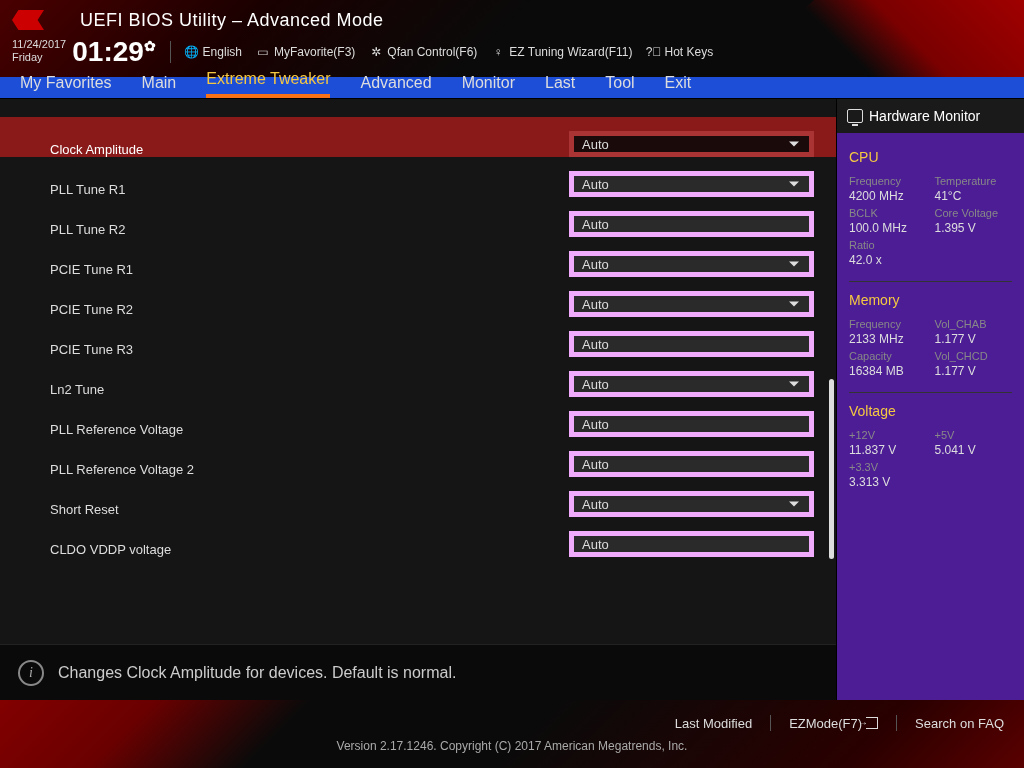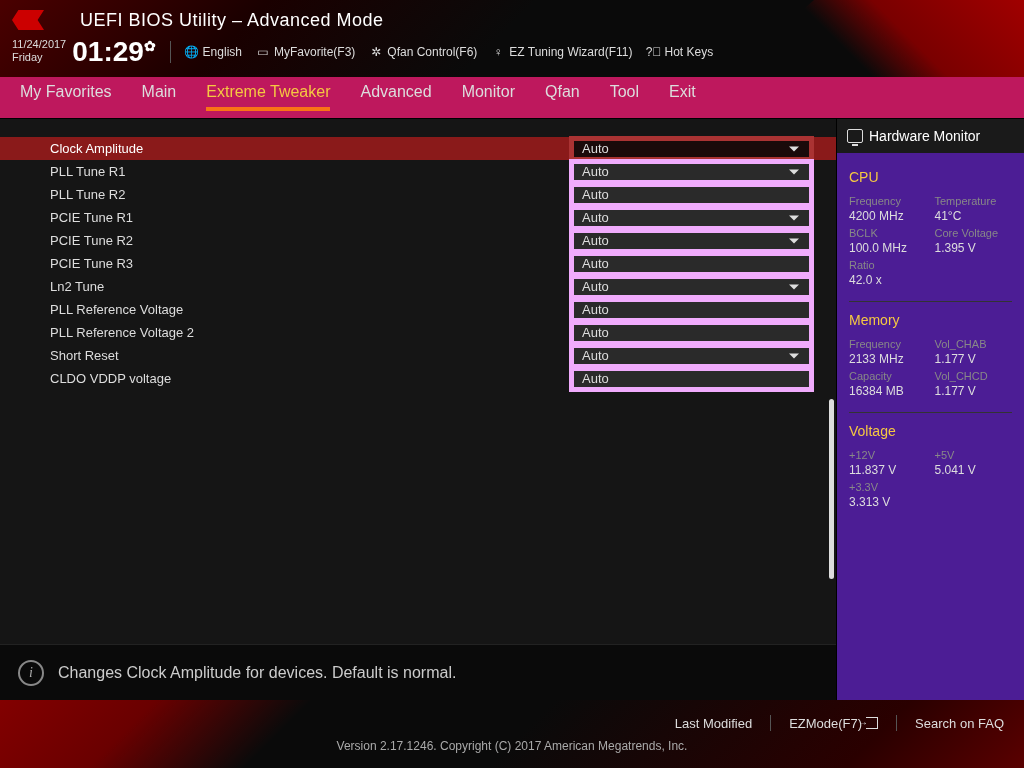--- a/index.html
+++ b/index.html
@@ -19,29 +19,29 @@
 
 .info-row { display: flex; align-items: center; gap: 14px; font-size: 12px; color: #ddd; }
 .datetime { display: flex; align-items: flex-start; gap: 6px; }
 .date-col { display: flex; flex-direction: column; font-size: 11px; line-height: 1.2; }
 .time { font-size: 28px; font-weight: bold; color: #fff; line-height: 1; }
 .gear-sup { font-size: 14px; vertical-align: super; }
 .info-sep { width: 1px; height: 22px; background: #555; }
 .info-item { display: flex; align-items: center; gap: 4px; cursor: pointer; }
 .info-icon { width: 14px; height: 14px; display: inline-flex; align-items: center; justify-content: center; }
 
-.tabs { height: 42px; background: #be185d; display: flex; align-items: flex-start; padding: 0 20px; gap: 30px; border-bottom: 1px solid #000; }
+.tabs { height: 22px; background: #1d4ed8; display: flex; align-items: flex-end; padding: 0 20px; gap: 30px; border-bottom: 1px solid #000; }
 .tab { font-size: 16px; color: #ddd; cursor: pointer; padding: 6px 0; }
 .tab.active { color: #f5c842; border-bottom: 4px solid #f97316; }
 
 .body { flex: 1; display: flex; min-height: 0; }
 
 .main { flex: 1; display: flex; flex-direction: column; background: #151515; min-height: 0; }
 .settings-list { flex: 1; overflow: hidden; position: relative; }
-.setting-row { display: flex; align-items: center; height: 23px; padding: 0 22px 0 50px; }
+.setting-row { display: flex; align-items: flex-end; height: 40px; padding: 0 22px 0 50px; }
 .setting-row.selected { background: #8a1a1a; }
 .setting-label { flex: 1; font-size: 13px; color: #ddd; }
 .setting-row.selected .setting-label { color: #fff; }
 .setting-control { width: 245px; height: 26px; background: #2a2a2a; border: 5px solid #f0abfc; display: flex; align-items: center; padding: 0 8px; font-size: 13px; color: #ddd; position: relative; }
 .setting-control.dropdown::after { content: ''; position: absolute; right: 10px; top: 50%; transform: translateY(-50%); border-left: 5px solid transparent; border-right: 5px solid transparent; border-top: 5px solid #ddd; }
 .setting-row.selected .setting-control { background: #1a0a0a; border-color: #aa3333; }
 
 .help-bar { height: 56px; background: #0a0a0a; display: flex; align-items: center; padding: 0 18px; gap: 14px; border-top: 1px solid #222; }
 .help-icon { width: 26px; height: 26px; border: 2px solid #888; border-radius: 50%; display: flex; align-items: center; justify-content: center; font-size: 14px; font-style: italic; font-family: serif; color: #aaa; }
 .help-text { font-size: 16px; color: #ccc; }
@@ -112,21 +112,21 @@
       </div>
     </div>
   </div>
 
   <div class="tabs">
     <div class="tab">My Favorites</div>
     <div class="tab">Main</div>
     <div class="tab active">Extreme Tweaker</div>
     <div class="tab">Advanced</div>
     <div class="tab">Monitor</div>
-    <div class="tab">Qfan</div>
+    <div class="tab">Last</div>
     <div class="tab">Tool</div>
     <div class="tab">Exit</div>
   </div>
 
   <div class="body">
     <div class="main">
       <div class="settings-list">
         <div style="height:18px"></div>
         <div class="setting-row selected">
           <div class="setting-label">Clock Amplitude</div>

